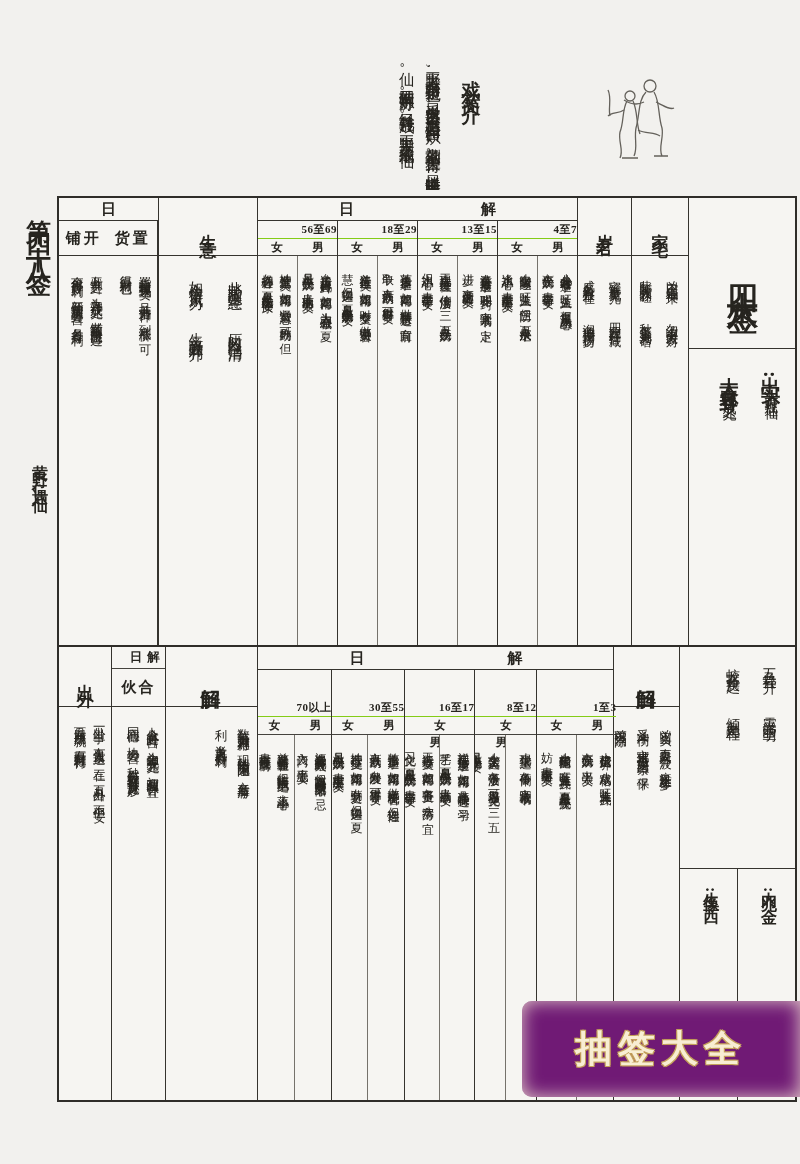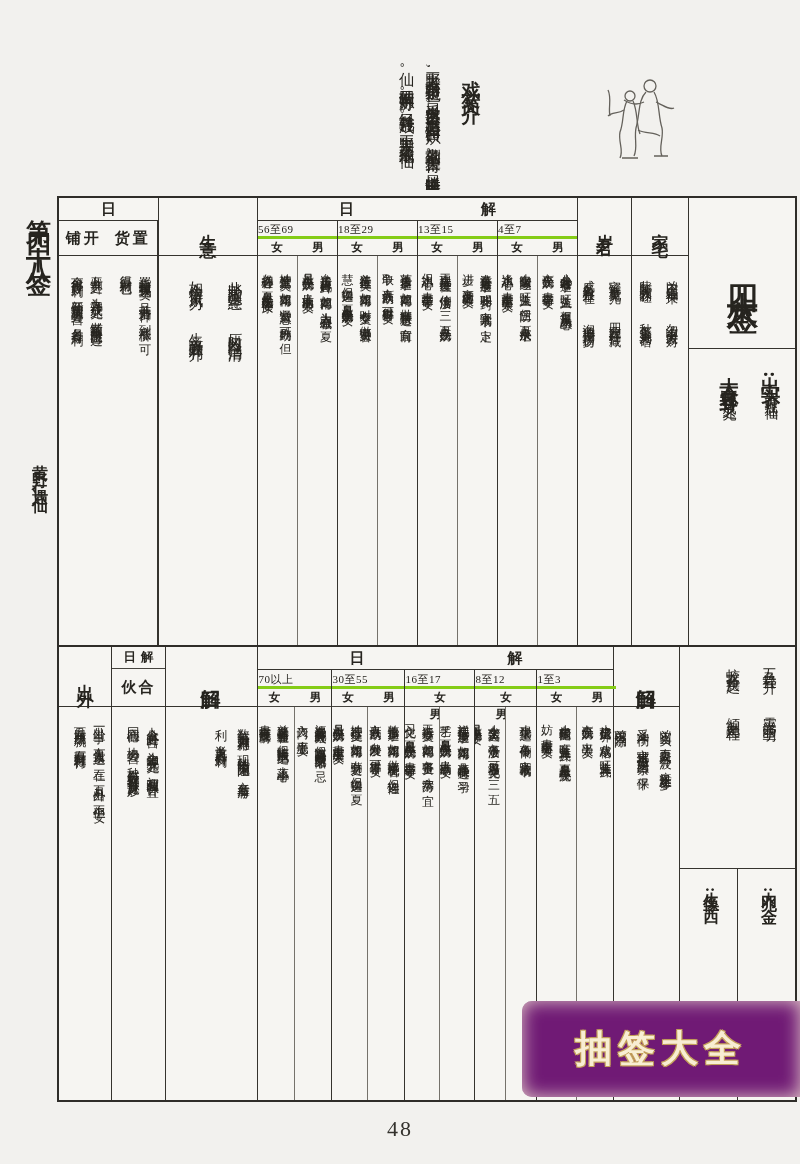--- a/index.html
+++ b/index.html
@@ -35,37 +35,37 @@
   .col, .grp { border-right:1.4px solid #35332e; display:flex; flex-direction:column; }
   .last { border-right:none !important; }
 
   
   .mh { height:23px; border-bottom:1.4px solid #35332e; font-weight:bold; font-size:15px;
         line-height:22px; text-align:center; overflow:hidden; }
   .mh.narrow { letter-spacing:14px; text-indent:14px; }
   .mh.wide   { letter-spacing:56px; text-indent:56px; }
   .mh.wideb  { letter-spacing:64px; text-indent:64px; }
   .mh-sm { height:22px; border-bottom:1px solid #45433e; font-weight:bold; font-size:12.5px;
-           line-height:21px; text-align:center; letter-spacing:5px; text-indent:5px; }
+           line-height:21px; text-align:right; letter-spacing:5px; text-indent:5px; }
   .grow { display:flex; flex:1; }
 
   .sh { height:35px; border-bottom:1.4px solid #35332e; font-weight:bold; font-size:15px;
         line-height:34px; text-align:center; letter-spacing:3px; }
   .sh2 { height:38px; border-bottom:1.4px solid #35332e; font-weight:bold; font-size:15px;
          line-height:36px; text-align:center; letter-spacing:2px; }
   .vh { border-bottom:1.4px solid #35332e; writing-mode:vertical-rl;
         display:flex; align-items:center; justify-content:center;
         font-weight:bold; letter-spacing:7px; }
   .vh.h58 { height:58px; font-size:17px; }
   .vh.h60 { height:60px; font-size:17px; }
   .vh.big { font-size:20px; letter-spacing:4px; }
 
-  .rh { height:17.5px; border-bottom:3px solid #84cc16; font-size:11px; font-weight:normal;
-        text-align:left; line-height:17px; letter-spacing:0.5px; }
-  .rh.b { height:19px; line-height:18px; }
+  .rh { height:17.5px; border-bottom:1px solid #84cc16; font-size:11px; font-weight:bold;
+        text-align:right; line-height:17px; letter-spacing:0.5px; }
+  .rh.b { height:19px; line-height:18px;margin-top:28px; }
   .gh { height:17.5px; border-bottom:1px solid #45433e; font-size:11.5px; font-weight:bold;
         text-align:center; line-height:17px; letter-spacing:9px; text-indent:9px; }
   .gh.b { height:18px; }
 
   
   .cbody { flex:1; writing-mode:vertical-rl; white-space:pre-line; font-size:12.5px;
            line-height:1.55; letter-spacing:1.5px; padding:10px 3px 6px 2px; overflow:hidden; }
   .cbody.sy   { font-size:14.5px; line-height:2.7; letter-spacing:2.5px; padding-top:14px; }
   .cbody.duo  { line-height:2.1; letter-spacing:2px; padding-top:14px; }
   .cbody.jl   { line-height:1.8; padding-top:12px; }
@@ -325,14 +325,13 @@
           <div class="excell">内兆:金</div>
         </div>
       </div>
     </div>
   </div>
 
   <div class="banner">
     <span>抽签大全</span>
   </div>
 
-  <div class="pagenum">48</div>
 </div>
 
 </body></html>

